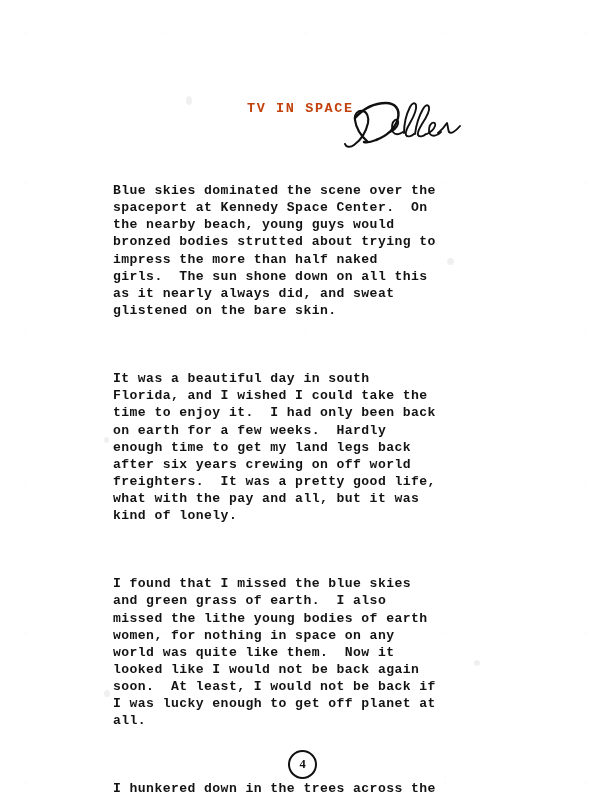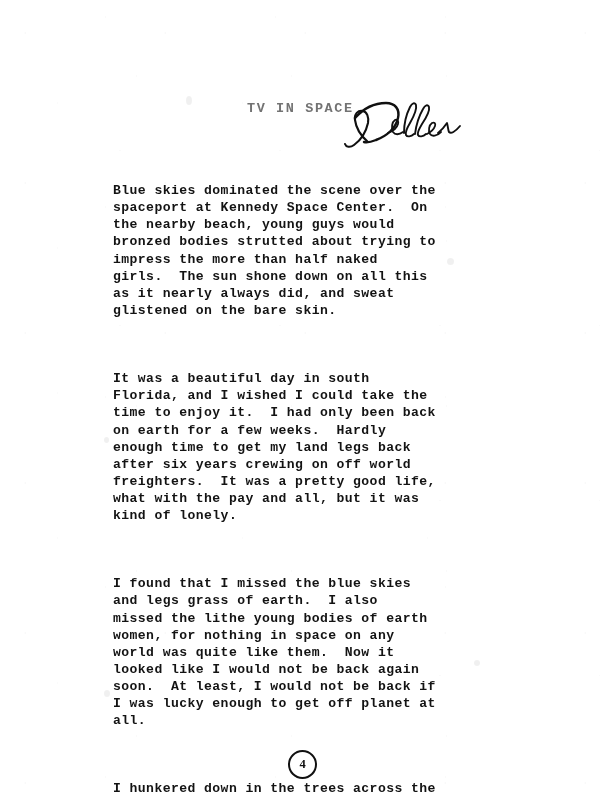--- a/index.html
+++ b/index.html
@@ -39,21 +39,21 @@
   }
 
   .title {
     position: absolute;
     left: 247px;
     top: 101px;
     font-size: 13.5px;
     font-weight: bold;
     letter-spacing: 1.6px;
     white-space: pre;
-    color: #737373;
+    color: #c2410c;
   }
 
   .signature {
     position: absolute;
     left: 338px;
     top: 92px;
     width: 125px;
     height: 58px;
     pointer-events: none;
   }
@@ -140,21 +140,21 @@
     <p class="para">It was a beautiful day in south
 Florida, and I wished I could take the
 time to enjoy it.  I had only been back
 on earth for a few weeks.  Hardly
 enough time to get my land legs back
 after six years crewing on off world
 freighters.  It was a pretty good life,
 what with the pay and all, but it was
 kind of lonely.</p>
     <p class="para">I found that I missed the blue skies
-and legs grass of earth.  I also
+and green grass of earth.  I also
 missed the lithe young bodies of earth
 women, for nothing in space on any
 world was quite like them.  Now it
 looked like I would not be back again
 soon.  At least, I would not be back if
 I was lucky enough to get off planet at
 all.</p>
     <p class="para">I hunkered down in the trees across the
 road from the space port.  I had been
 slowly cruising up and down the highway

